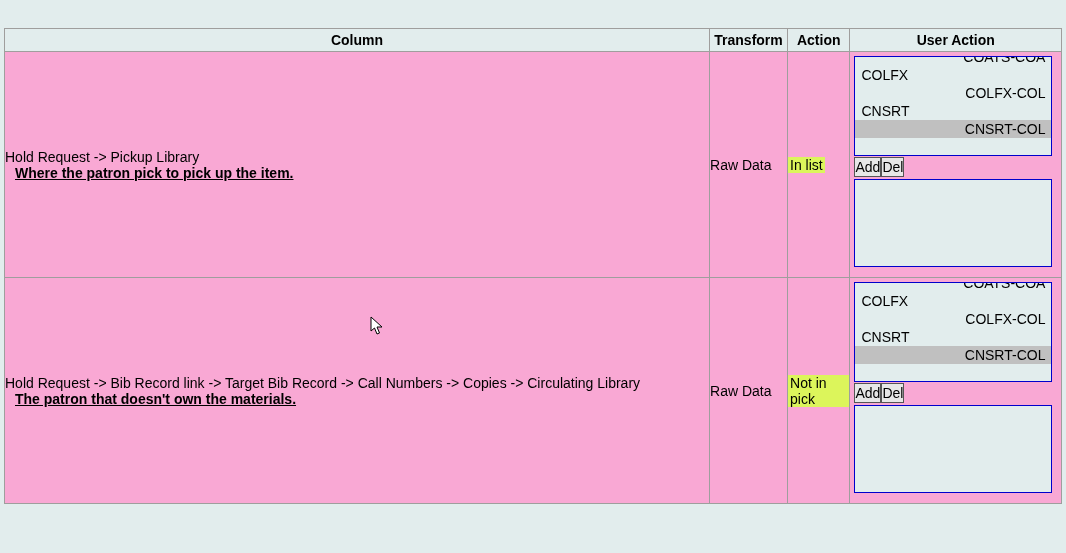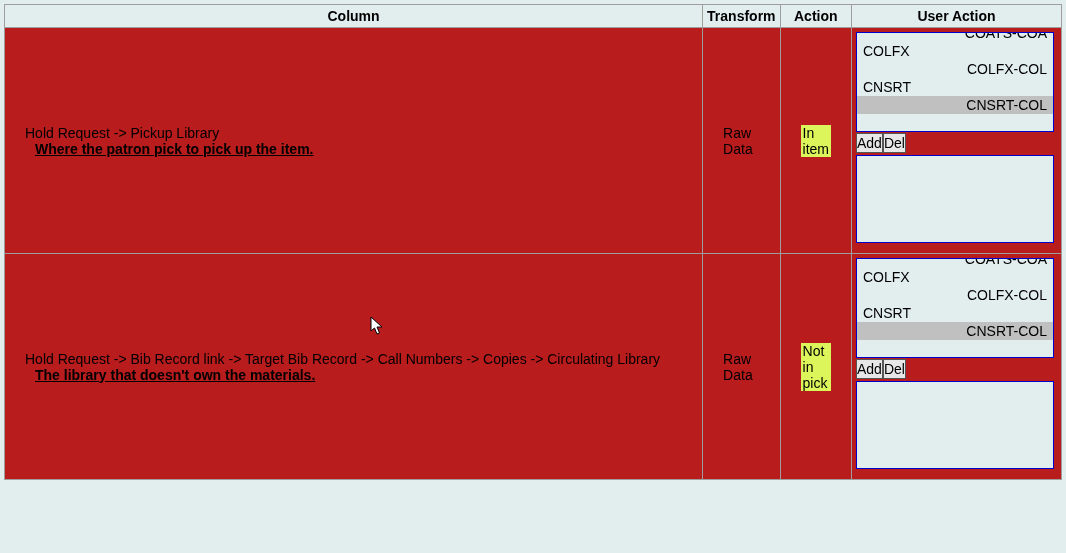--- a/index.html
+++ b/index.html
@@ -7,25 +7,26 @@
     margin: 0;
     padding: 4px;
     font-family: Arial, Helvetica, sans-serif;
     font-size: 14px;
     background: #e2eded;
     color: #000;
   }
   table.main {
     border-collapse: collapse;
     width: 1058px;
-    background: #b91c1c;
+    background: #f9a8d4;
+    margin-top: 24px;
   }
   table.main th, table.main td {
     border: 1px solid #9f9e9d;
-    padding: 2px 20px;
+    padding: 2px 0;
     vertical-align: middle;
     text-align: left;
     font-weight: normal;
   }
   table.main th {
     text-align: center;
     background: #e2eded;
     font-weight: bold;
     font-size: 14px;
     padding: 3px 4px;
@@ -102,40 +103,40 @@
     </tr>
   </thead>
   <tbody>
 
     <tr class="tallrow">
       <td>
         <span>Hold Request -&gt; Pickup Library</span><br>
         <span class="desc">Where the patron pick to pick up the item.</span>
       </td>
       <td>Raw Data</td>
-      <td><span class="hl">In item</span></td>
+      <td><span class="hl">In list</span></td>
       <td class="params-cell">
         <div class="listbox">
           <div class="row ind cut">COATS-COA</div>
           <div class="row">COLFX</div>
           <div class="row ind">COLFX-COL</div>
           <div class="row">CNSRT</div>
           <div class="row ind sel">CNSRT-COL</div>
         </div>
         <div class="btnrow">
           <button class="btn">Add</button><button class="btn">Del</button>
         </div>
         <div class="selbox"></div>
       </td>
     </tr>
 
     <tr class="tallrow">
       <td>
         <span>Hold Request -&gt; Bib Record link -&gt; Target Bib Record -&gt; Call Numbers -&gt; Copies -&gt; Circulating Library</span><br>
-        <span class="desc">The library that doesn't own the materials.</span>
+        <span class="desc">The patron that doesn't own the materials.</span>
       </td>
       <td>Raw Data</td>
       <td><span class="hl">Not in pick</span></td>
       <td class="params-cell">
         <div class="listbox">
           <div class="row ind cut">COATS-COA</div>
           <div class="row">COLFX</div>
           <div class="row ind">COLFX-COL</div>
           <div class="row">CNSRT</div>
           <div class="row ind sel">CNSRT-COL</div>

